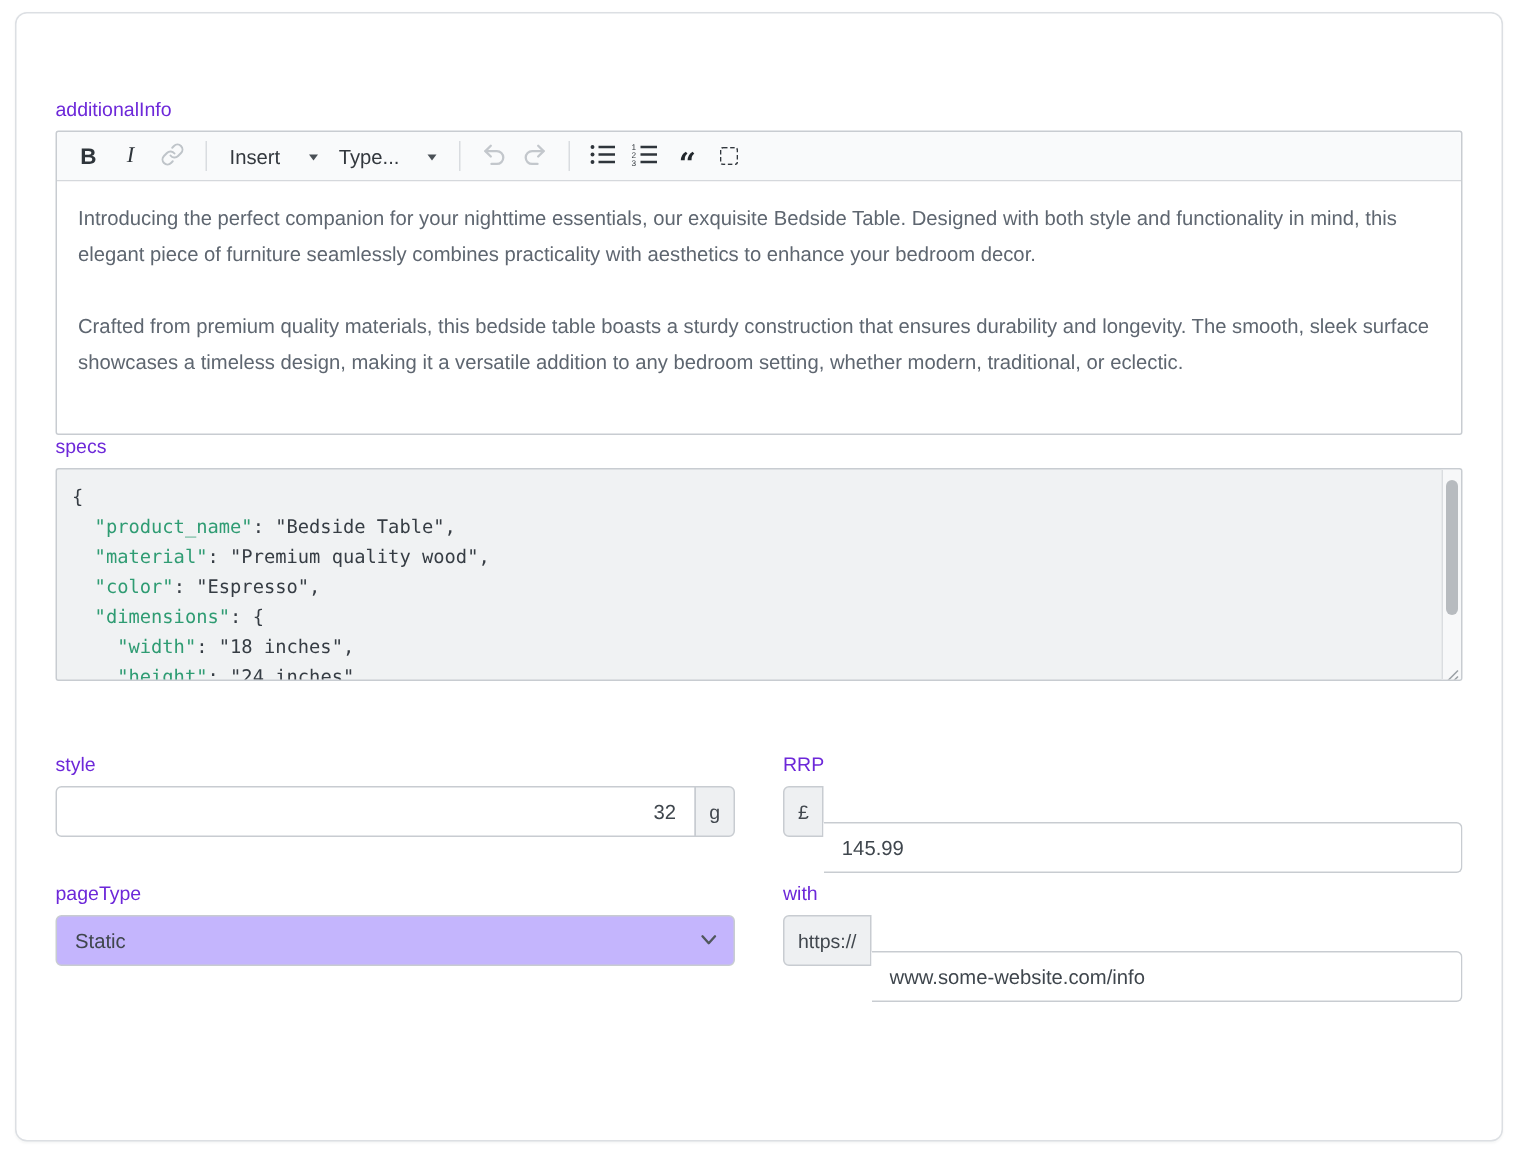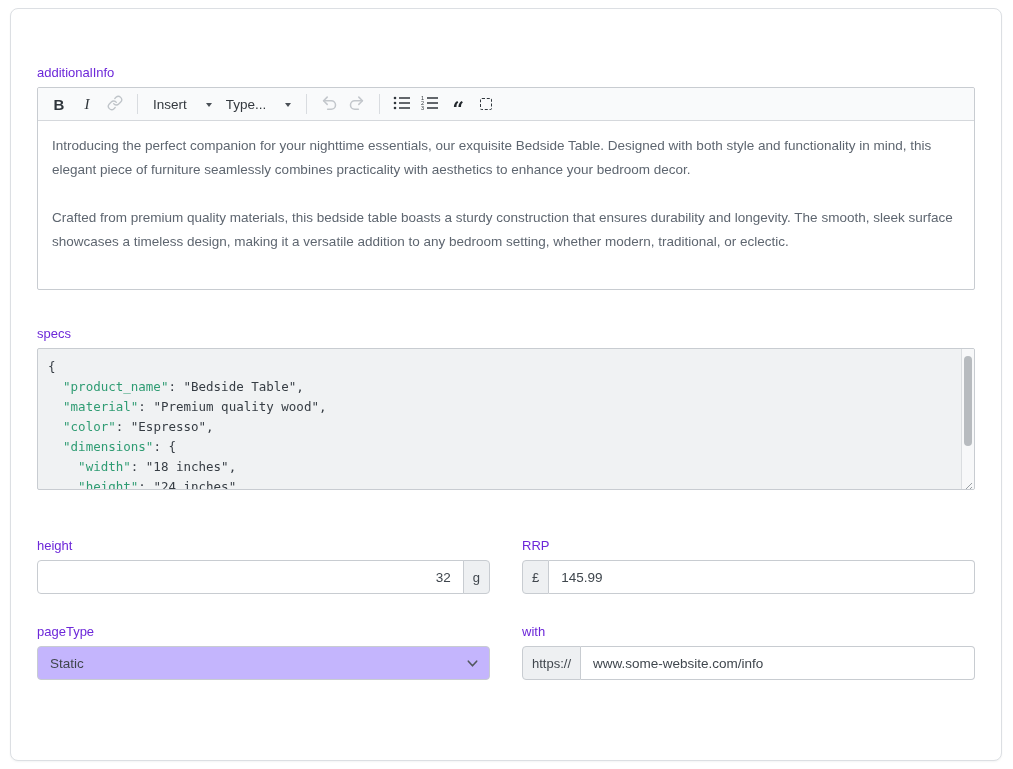--- a/index.html
+++ b/index.html
@@ -34,21 +34,21 @@
   .quote-glyph { font-family: "DejaVu Serif", serif; font-weight: 700; font-size: 20px;
     line-height: 10px; padding-top: 9px; color: #23282d; }
   .dashed-square { width: 12px; height: 12px; border: 1.5px dashed #31373d; border-radius: 2px; }
   .redo-flip { transform: scaleX(-1); }
 
   .editor-content { padding: 13px 14px 21px 14px; font-size: 13.5px; line-height: 24px;
     color: #5e6670; border-radius: 0 0 2px 2px; min-height: 168px; }
   .editor-content p + p { margin-top: 24px; }
 
   
-  .specs-wrap { margin-top: 36px; }
+  .specs-wrap { }
   .code-box { position: relative; height: 142px; background: #f0f2f3;
     border: 1px solid #c8ccd1; border-radius: 2px; overflow: hidden;
     font-family: "DejaVu Sans Mono", monospace; font-size: 12.5px; line-height: 20px;
     padding: 8px 20px 0 10px; color: #363d44; }
   .code-line { white-space: pre; }
   .tok-k { color: #2f9c73; }
   .tok-p { color: #363d44; }
   .code-scrollbar { position: absolute; top: 0; right: 0; bottom: 0; width: 13px;
     background: #f7f8f9; border-left: 1px solid #dadde0; }
   .code-thumb { position: absolute; top: 7px; left: 2px; width: 8px; height: 90px;
@@ -56,21 +56,21 @@
   .resize-grip { position: absolute; right: 1px; bottom: 1px; width: 11px; height: 11px; }
 
   
   .fields-grid { margin-top: 48px; display: grid; grid-template-columns: 1fr 1fr;
     column-gap: 32px; row-gap: 30px; }
   .input-group { display: flex; width: 100%; height: 34px; }
   .text-input { flex: 1; min-width: 0; height: 34px; border: 1px solid #c8ccd1;
     border-radius: 4px; padding: 0 12px; font-size: 13.5px; color: #3f464d;
     font-family: "Liberation Sans", sans-serif; background: #fff; outline: none; }
   .input-group .text-input.has-suffix { border-radius: 4px 0 0 4px; text-align: right; }
-  .input-group .text-input.has-prefix { border-radius: 0 4px 4px 0; border-left: none; }
+  .input-group .text-input.has-prefix { border-radius: 0 4px 4px 0; border-left: none; margin-top: 24px; }
   .addon { display: flex; align-items: center; justify-content: center;
     background: #eef0f2; border: 1px solid #c8ccd1; font-size: 13px; color: #41474e;
     padding: 0 9px; }
   .addon.suffix { border-left: 1px solid #c8ccd1; border-radius: 0 4px 4px 0; margin-left: -1px; }
   .addon.prefix { border-radius: 4px 0 0 4px; }
   .select-wrap { position: relative; width: 100%; height: 34px; }
   select.page-select { -webkit-appearance: none; appearance: none; width: 100%; height: 34px;
     border: 1px solid #c8ccd1; border-radius: 4px; background: #c4b5fd; padding: 0 30px 0 12px;
     font-size: 13.5px; color: #3f464d; font-family: "Liberation Sans", sans-serif; outline: none; }
   .select-chevron { position: absolute; right: 11px; top: 10px; pointer-events: none; }
@@ -185,21 +185,21 @@
             <line x1="3" y1="10" x2="10" y2="3" stroke="#9aa0a5" stroke-width="1"></line>
             <line x1="7" y1="10" x2="10" y2="7" stroke="#9aa0a5" stroke-width="1"></line>
           </svg>
         </div>
       </div>
     </div>
 
     <div class="fields-grid">
 
       <div>
-        <div class="field-label">height</div>
+        <div class="field-label">style</div>
         <div class="input-group">
           <input class="text-input has-suffix" type="text" value="32" style="">
           <span class="addon suffix">g</span>
         </div>
       </div>
 
       <div>
         <div class="field-label">RRP</div>
         <div class="input-group">
           <span class="addon prefix">£</span>

